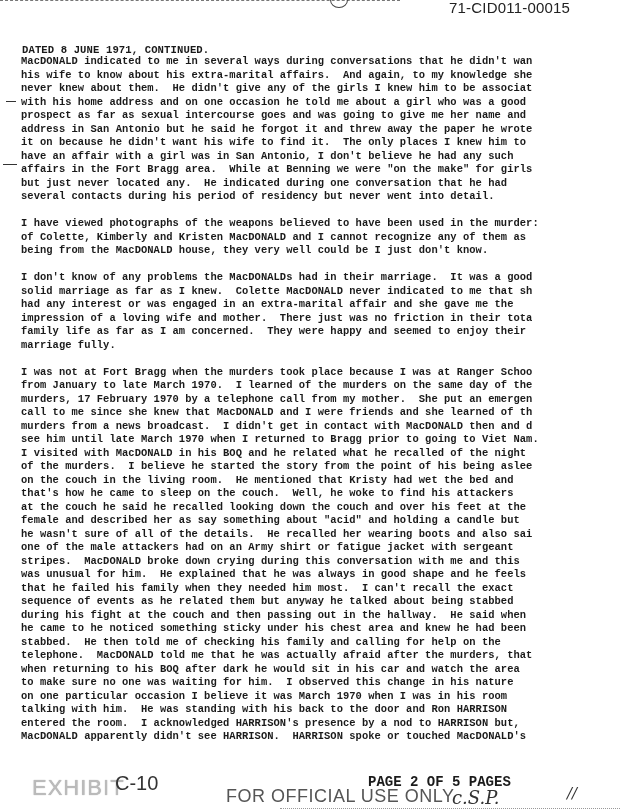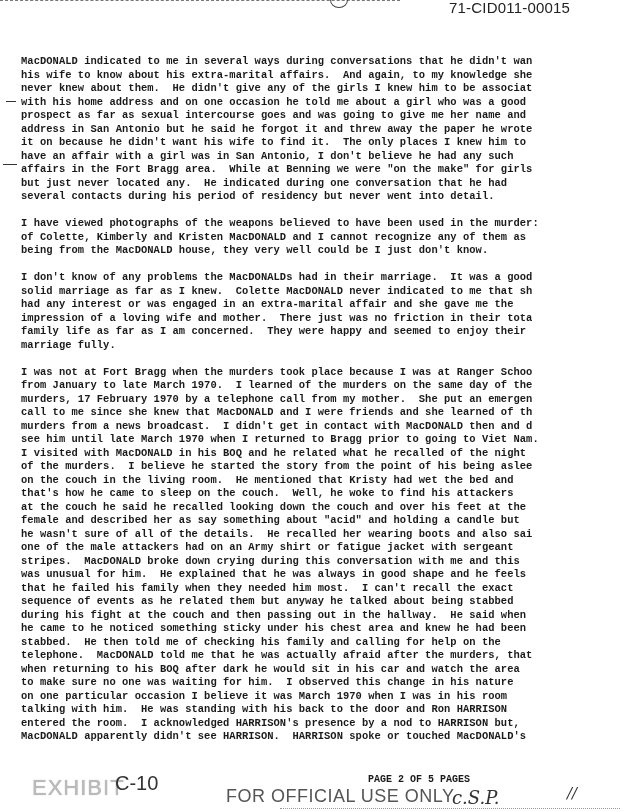--- a/index.html
+++ b/index.html
@@ -46,21 +46,21 @@
       font-size: 22px; color: #bbb; letter-spacing: 1px;
       text-shadow: 0 0 1px #999;
     }
     .exhibit-id {
       position: absolute; left: 115px; top: 772px;
       font-family: "Liberation Sans", "DejaVu Sans", sans-serif;
       font-size: 20px; color: #333;
     }
     .page-count {
       position: absolute; left: 368px; top: 774px;
-      font-size: 10px; font-weight: bold; white-space: pre;
+      font-size: 14px; font-weight: bold; white-space: pre;
     }
     .official-use {
       position: absolute; left: 226px; top: 786px;
       font-family: "Liberation Sans", "DejaVu Sans", sans-serif;
       font-size: 18px; color: #555; letter-spacing: 0.5px;
       transform: scaleY(1.05);
     }
     .initials {
       position: absolute; left: 452px; top: 787px;
       font-family: "DejaVu Serif", serif; font-style: italic;
@@ -78,20 +78,21 @@
   </style>
 </head>
 <body>
 
 <div class="page">
   <div class="top-rule"></div>
   <div class="stamp-circle"></div>
   <div class="doc-number">71-CID011-00015</div>
 
   <div class="header">
+    <div>DATED 8 JUNE 1971, CONTINUED.</div>
   </div>
 
   <div class="margin-mark" style="left:6px; top:101px; width:10px;"></div>
   <div class="margin-mark" style="left:3px; top:164px; width:14px;"></div>
 
   <div class="body-text" id="body-text">
     <div class="para">
       <span class="line">MacDONALD indicated to me in several ways during conversations that he didn't wan</span>
       <span class="line">his wife to know about his extra-marital affairs.  And again, to my knowledge she</span>
       <span class="line">never knew about them.  He didn't give any of the girls I knew him to be associat</span>

